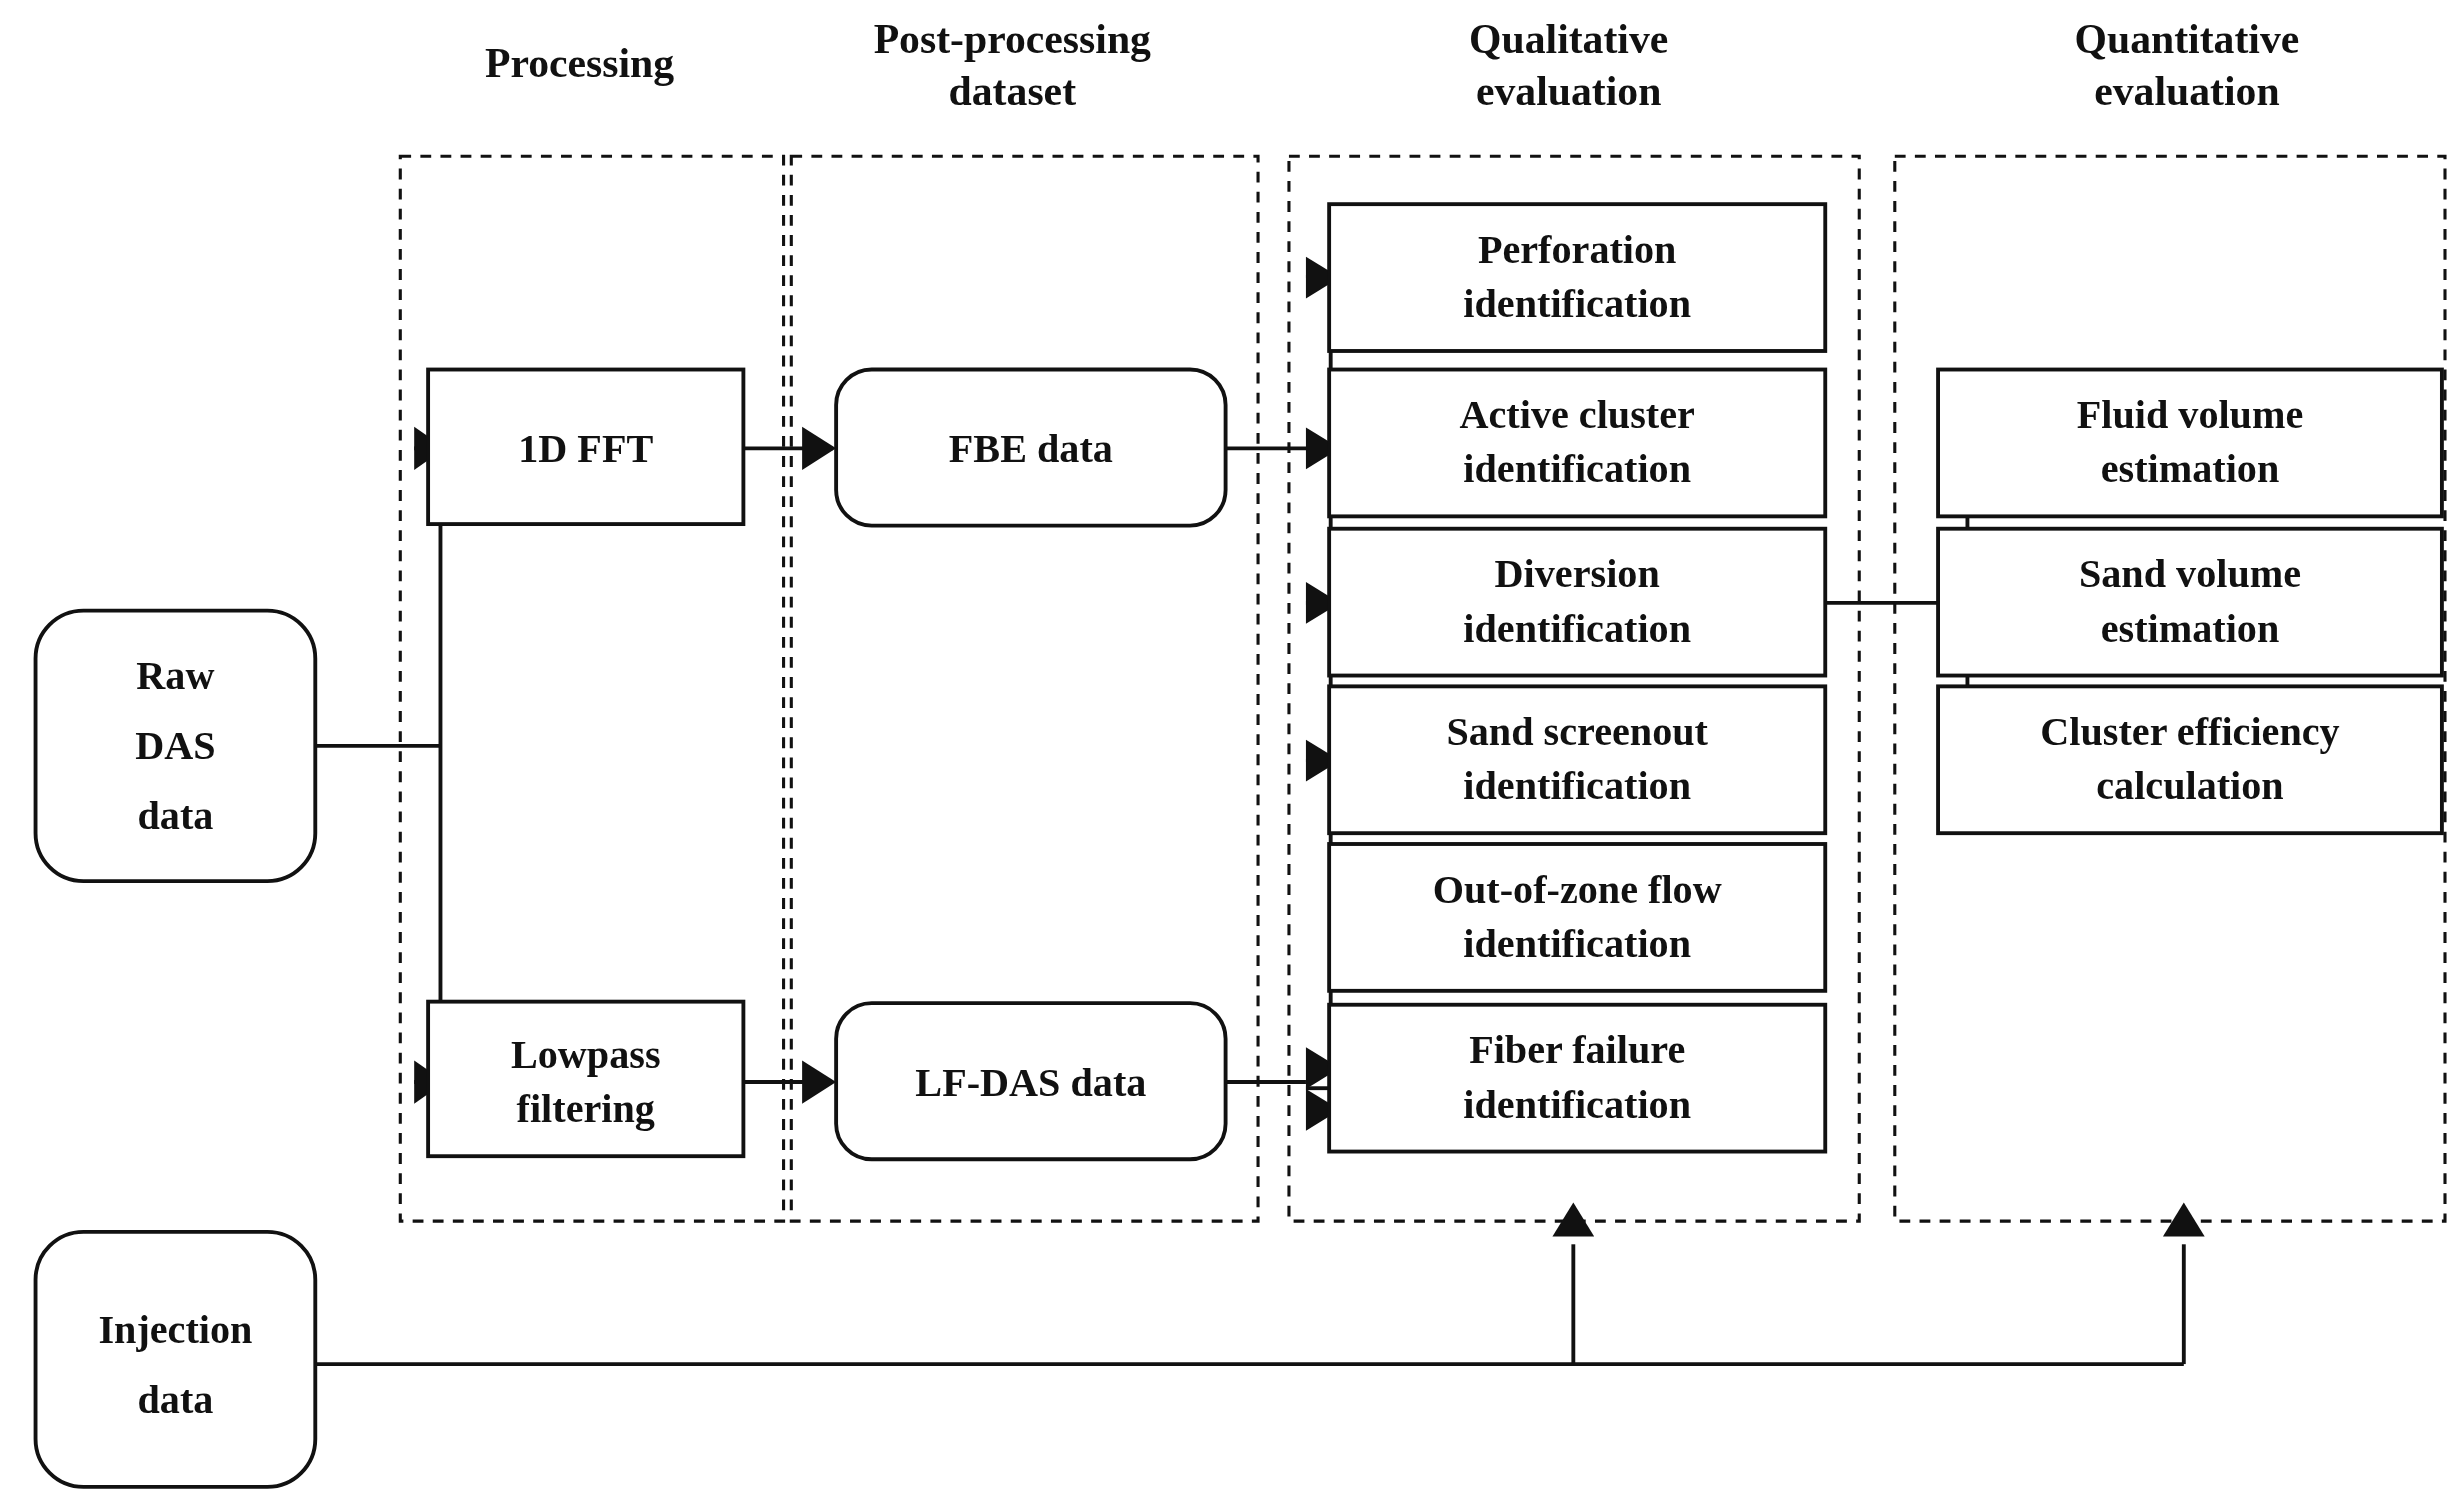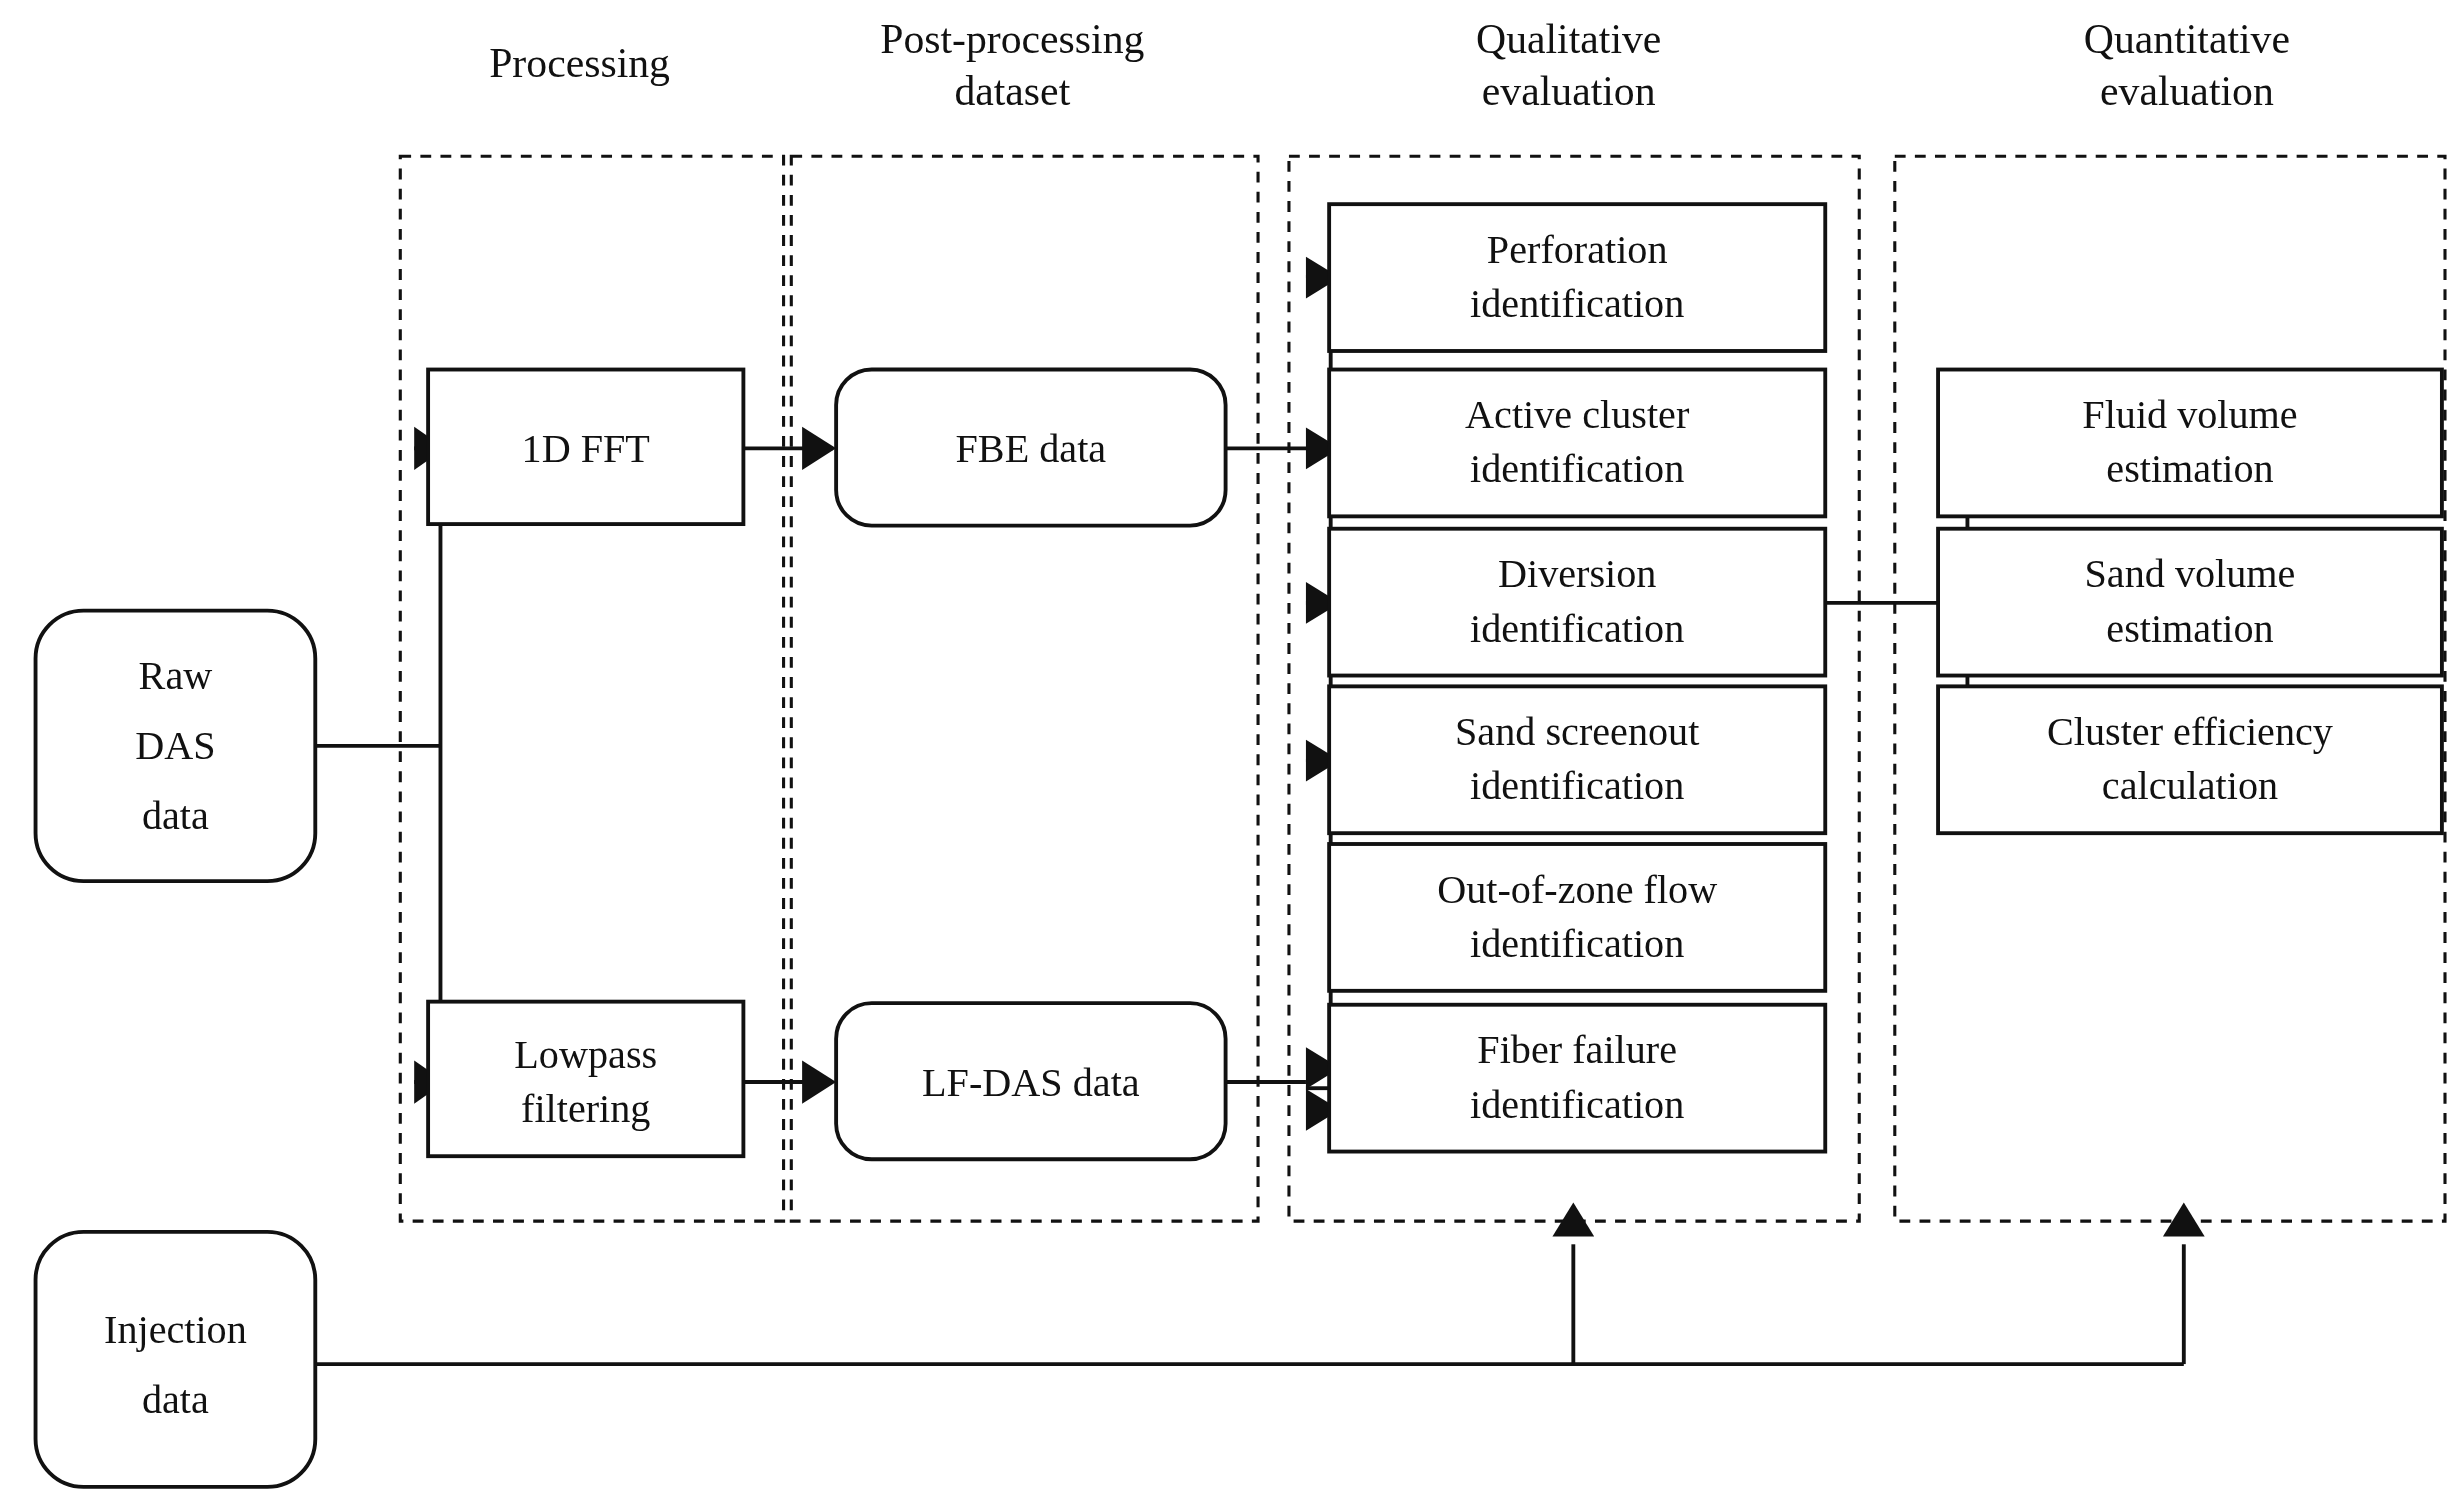--- a/index.html
+++ b/index.html
@@ -10,20 +10,21 @@
   body {
     width: 2462px;
     height: 1501px;
     font-family: "Liberation Serif", "DejaVu Serif", serif;
     overflow: hidden;
   }
   #diagram-root {
     position: relative;
     width: 2462px;
     height: 1501px;
+    font-weight: bold;
   }
   svg#flow {
     position: absolute;
     inset: 0;
     width: 2462px;
     height: 1501px;
   }
   .group-frame {
     fill: none;
     stroke: #111111;

